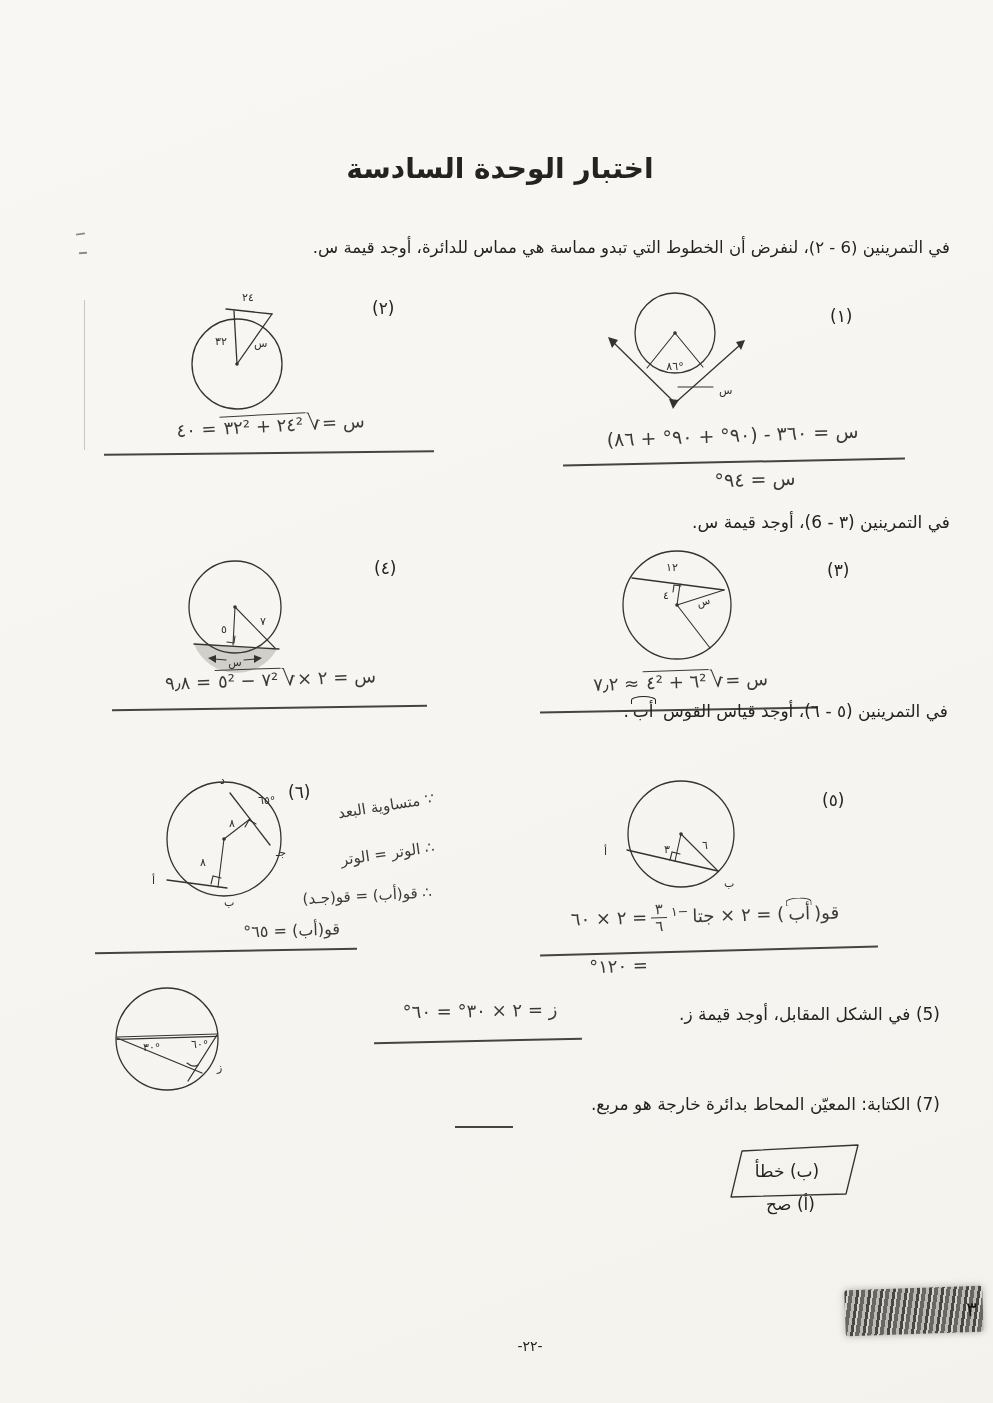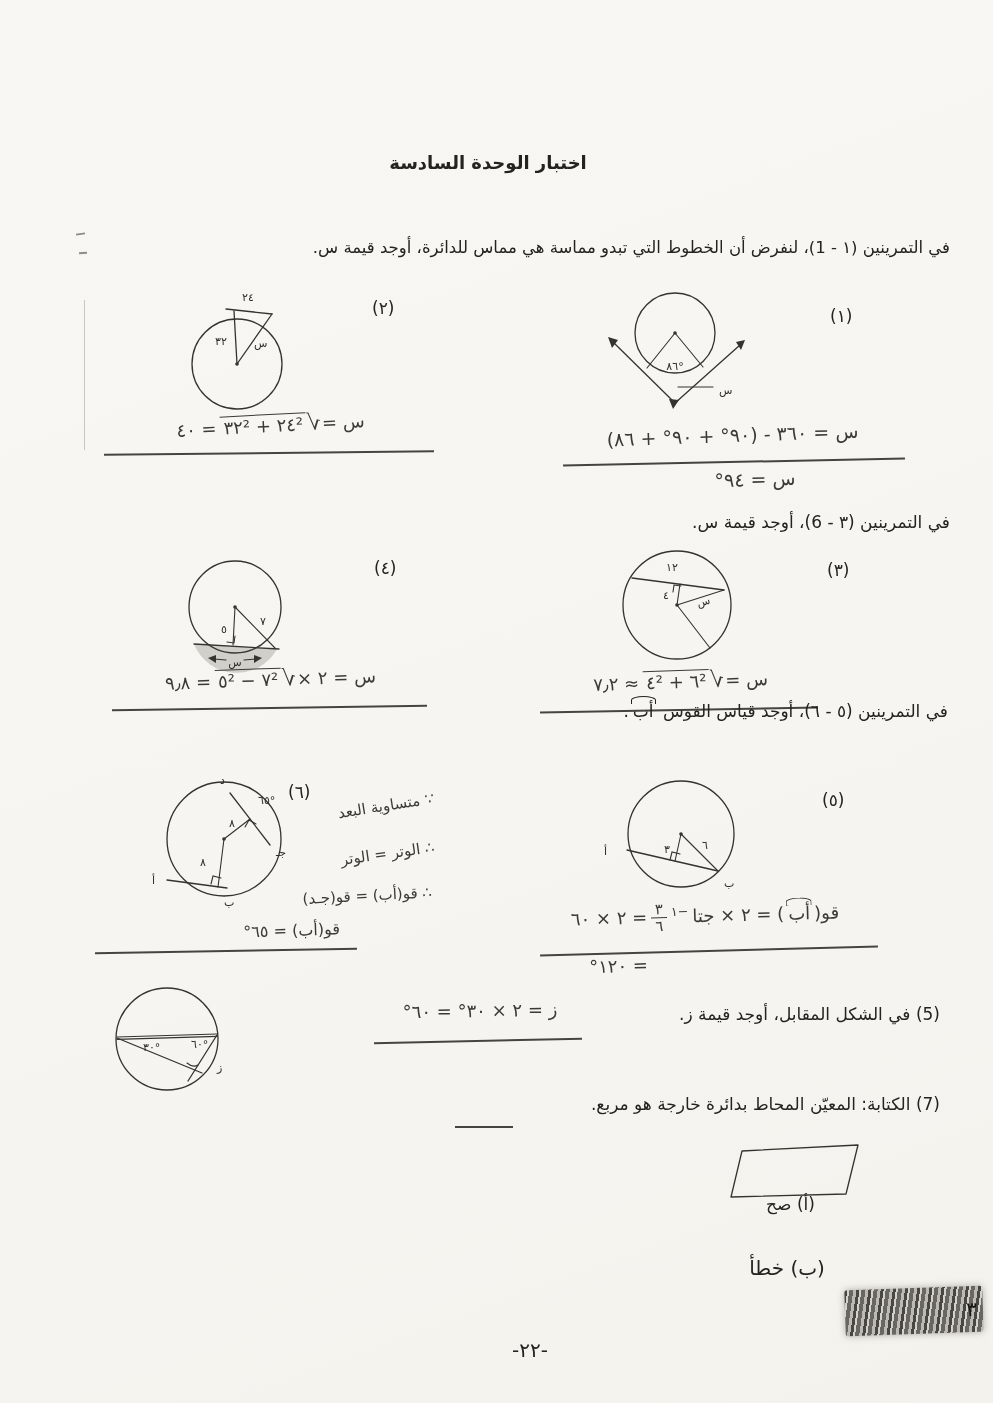--- a/index.html
+++ b/index.html
@@ -41,23 +41,23 @@
     color:#151512;font-size:20px;line-height:46px;padding-right:6px;text-align:right;
   }
 </style>
 </head>
 <body>
 
 <div class="tick" style="left:76px;top:233px;width:9px;height:2px;transform:rotate(-8deg);"></div>
 <div class="tick" style="left:79px;top:252px;width:8px;height:2px;transform:rotate(-5deg);"></div>
 <div class="tick" style="left:84px;top:300px;width:1px;height:150px;background:#c8c6bf;"></div>
 
-<div class="abs printed center" style="left:288px;top:152px;width:400px;font-size:18px;font-weight:bold;letter-spacing:1px;">اختبار الوحدة السادسة</div>
-
-<div class="abs printed rtl right" style="left:250px;top:238px;width:700px;font-size:16.5px;">في التمرينين (١ - 1)، لنفرض أن الخطوط التي تبدو مماسة هي مماس للدائرة، أوجد قيمة س.</div>
+<div class="abs printed center" style="left:300px;top:152px;width:400px;font-size:28px;font-weight:bold;letter-spacing:1px;">اختبار الوحدة السادسة</div>
+
+<div class="abs printed rtl right" style="left:250px;top:238px;width:700px;font-size:16.5px;">في التمرينين (6 - ٢)، لنفرض أن الخطوط التي تبدو مماسة هي مماس للدائرة، أوجد قيمة س.</div>
 
 <div class="abs printed" style="left:830px;top:306px;font-size:17px;">(١)</div>
 <div class="abs printed" style="left:372px;top:298px;font-size:17px;">(٢)</div>
 
 <svg class="abs" style="left:600px;top:280px;" width="250" height="155" viewBox="0 0 250 155">
   <circle class="stroke" cx="75" cy="53" r="40"></circle>
   <line class="stroke" x1="75" y1="123" x2="13" y2="62"></line>
   <polygon class="fillshape" points="8,57 18,60 12,68"></polygon>
   <line class="stroke" x1="75" y1="123" x2="140" y2="65"></line>
   <polygon class="fillshape" points="145,60 136,62 141,70"></polygon>
@@ -202,16 +202,16 @@
 <div class="abs hw eq" style="left:385px;top:1000px;width:190px;text-align:center;font-size:18px;transform:rotate(-1deg);">ز = ٢ × ٣٠° = ٦٠°</div>
 <div class="uline" style="left:374px;top:1040px;width:208px;transform:rotate(-1.2deg);"></div>
 
 <div class="abs printed rtl right" style="left:430px;top:1094px;width:510px;font-size:17px;">(7) الكتابة: المعيّن المحاط بدائرة خارجة هو مربع.</div>
 <div class="uline" style="left:455px;top:1126px;width:58px;"></div>
 
 <svg class="abs" style="left:728px;top:1142px;" width="135" height="60" viewBox="0 0 135 60">
   <path class="stroke" d="M14,9 L130,3 L118,52 L3,55 Z" stroke-width="1.7"></path>
 </svg>
 <div class="abs printed rtl center" style="left:738px;top:1153px;width:105px;font-size:17px;margin-top:41px;">(أ) صح</div>
-<div class="abs printed rtl center" style="left:732px;top:1256px;width:110px;font-size:20px;">(ب) خطأ</div>
+<div class="abs printed rtl center" style="left:732px;top:1161px;width:110px;font-size:17px;">(ب) خطأ</div>
 
 <div class="smudge"><span>٣</span></div>
-<div class="abs printed center" style="left:470px;top:1338px;width:120px;font-size:20px;letter-spacing:2px;">-٢٢-</div>
+<div class="abs printed center" style="left:470px;top:1338px;width:120px;font-size:14px;letter-spacing:2px;">-٢٢-</div>
 
 </body></html>

